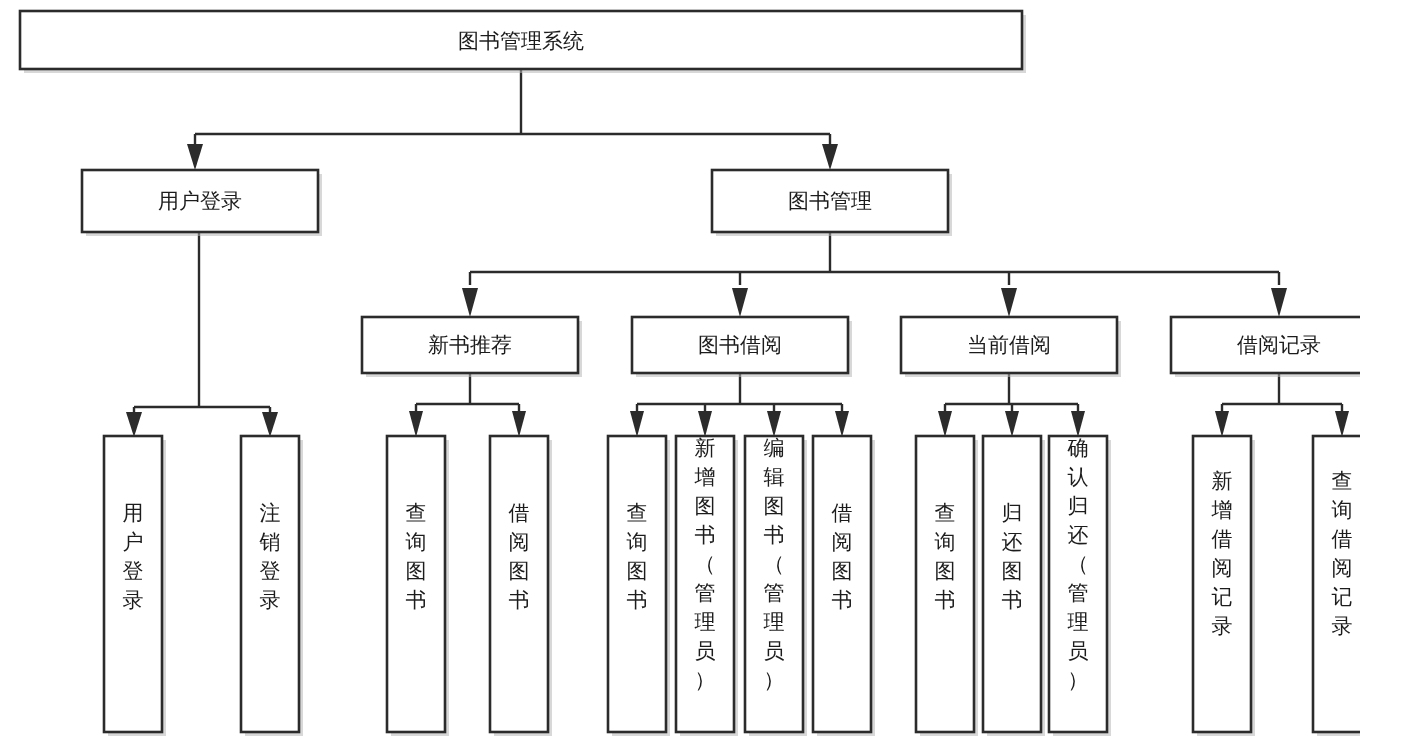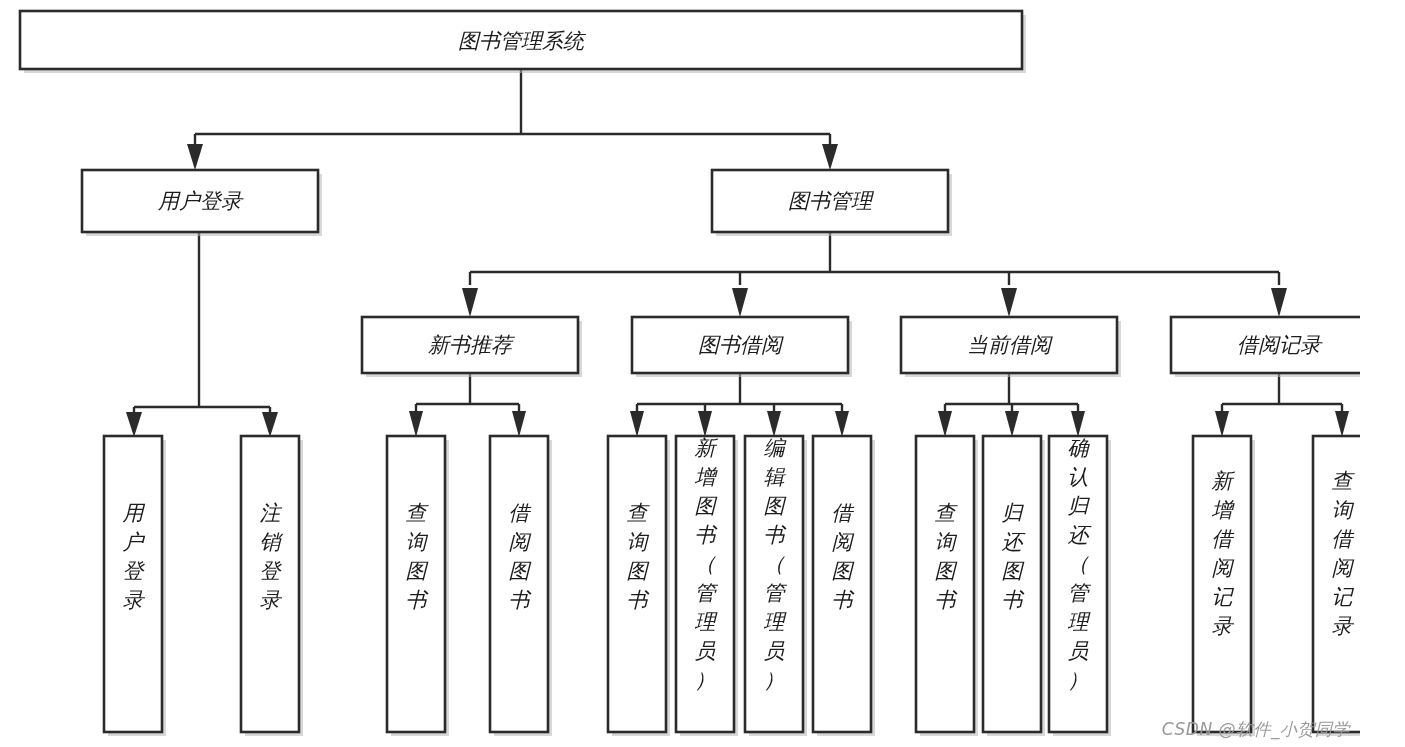--- a/index.html
+++ b/index.html
@@ -9,21 +9,20 @@
   }
   body {
     font-family: "DejaVu Sans", "Liberation Sans", sans-serif;
   }
   #diagram-root {
     position: relative;
     width: 1360px;
     height: 747px;
     background: #ffffff;
     overflow: hidden;
-    font-style: italic;
   }
   svg#tree-svg {
     position: absolute;
     top: 0;
     left: 0;
     width: 1405px;
     height: 747px;
     display: block;
   }
   .node-box {
@@ -253,15 +252,14 @@
     </g>
 
     <g>
       <rect class="node-shadow" x="1317" y="440" width="58" height="296"></rect>
       <rect class="node-box" x="1313" y="436" width="58" height="296"></rect>
       <text class="node-label-v" x="1342" y="488"><tspan x="1342" y="488">查</tspan><tspan x="1342" y="517">询</tspan><tspan x="1342" y="546">借</tspan><tspan x="1342" y="575">阅</tspan><tspan x="1342" y="604">记</tspan><tspan x="1342" y="633">录</tspan></text>
     </g>
 
   </svg>
 
-  <div class="watermark">CSDN @软件_小贺同学</div>
 
 </div>
 
 </body></html>

